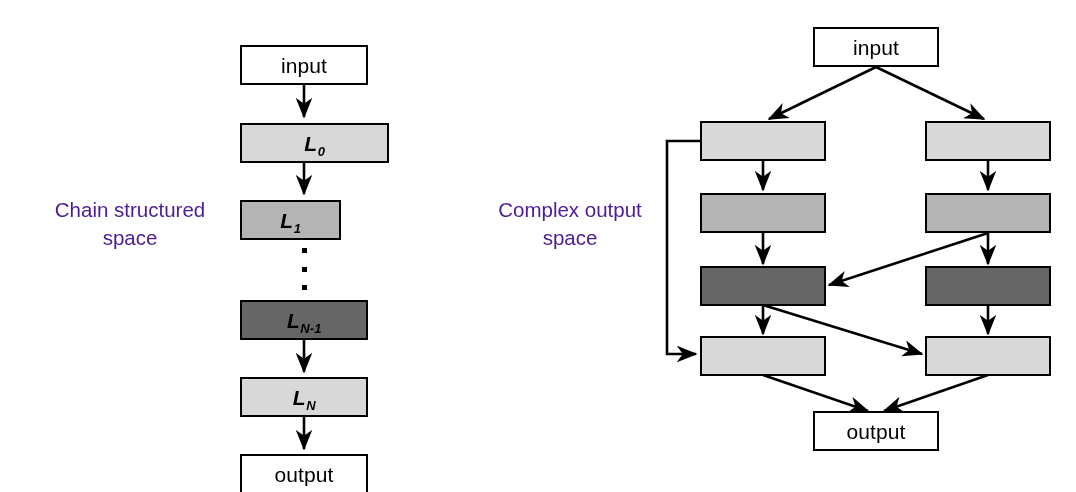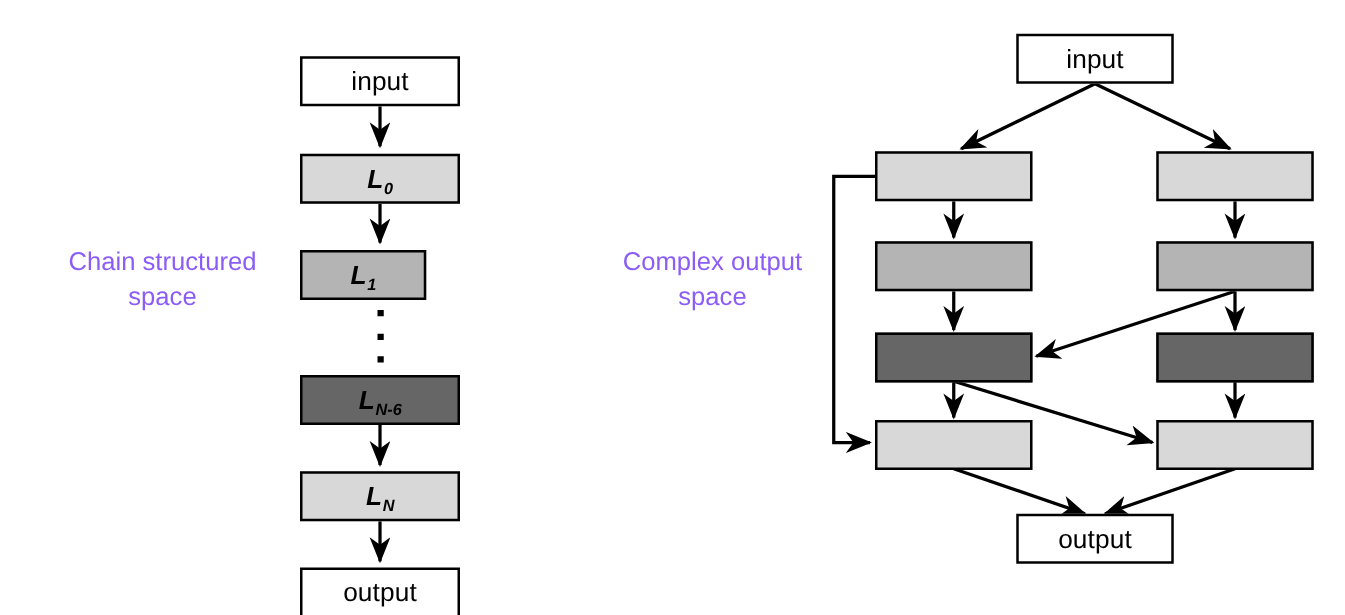--- a/index.html
+++ b/index.html
@@ -63,21 +63,21 @@
     vertical-align: baseline;
     position: relative;
     top: 5px;
     left: 0.5px;
   }
   .caption {
     position: absolute;
     text-align: center;
     font-size: 20.5px;
     line-height: 1.38;
-    color: #8b5cf6;
+    color: #4c1d95;
     z-index: 3;
   }
   .dots-col {
     position: absolute;
     display: flex;
     flex-direction: column;
     align-items: center;
     justify-content: space-between;
     z-index: 3;
   }
@@ -133,36 +133,36 @@
 
   <div class="caption" style="left:30px; top:196px; width:200px;">
     <div>Chain structured</div>
     <div>space</div>
   </div>
 
   <div class="node-box io" style="left:240px; top:45px; width:128px; height:40px;">
     <span>input</span>
   </div>
 
-  <div class="node-box shade-light" style="left:240px; top:123px; width:128px; height:40px;">
+  <div class="node-box shade-light" style="left:240px; top:123px; width:149px; height:40px;">
     <span class="layer-label"><span>L</span><sub>0</sub></span>
   </div>
 
   <div class="node-box shade-mid" style="left:240px; top:200px; width:101px; height:40px;">
     <span class="layer-label"><span>L</span><sub>1</sub></span>
   </div>
 
   <div class="dots-col" style="left:301px; top:248px; width:6px; height:42px;">
     <span></span>
     <span></span>
     <span></span>
   </div>
 
   <div class="node-box shade-dark" style="left:240px; top:300px; width:128px; height:40px;">
-    <span class="layer-label"><span>L</span><sub>N-6</sub></span>
+    <span class="layer-label"><span>L</span><sub>N-1</sub></span>
   </div>
 
   <div class="node-box shade-light" style="left:240px; top:377px; width:128px; height:40px;">
     <span class="layer-label"><span>L</span><sub>N</sub></span>
   </div>
 
   <div class="node-box io" style="left:240px; top:454px; width:128px; height:40px;">
     <span>output</span>
   </div>
 

